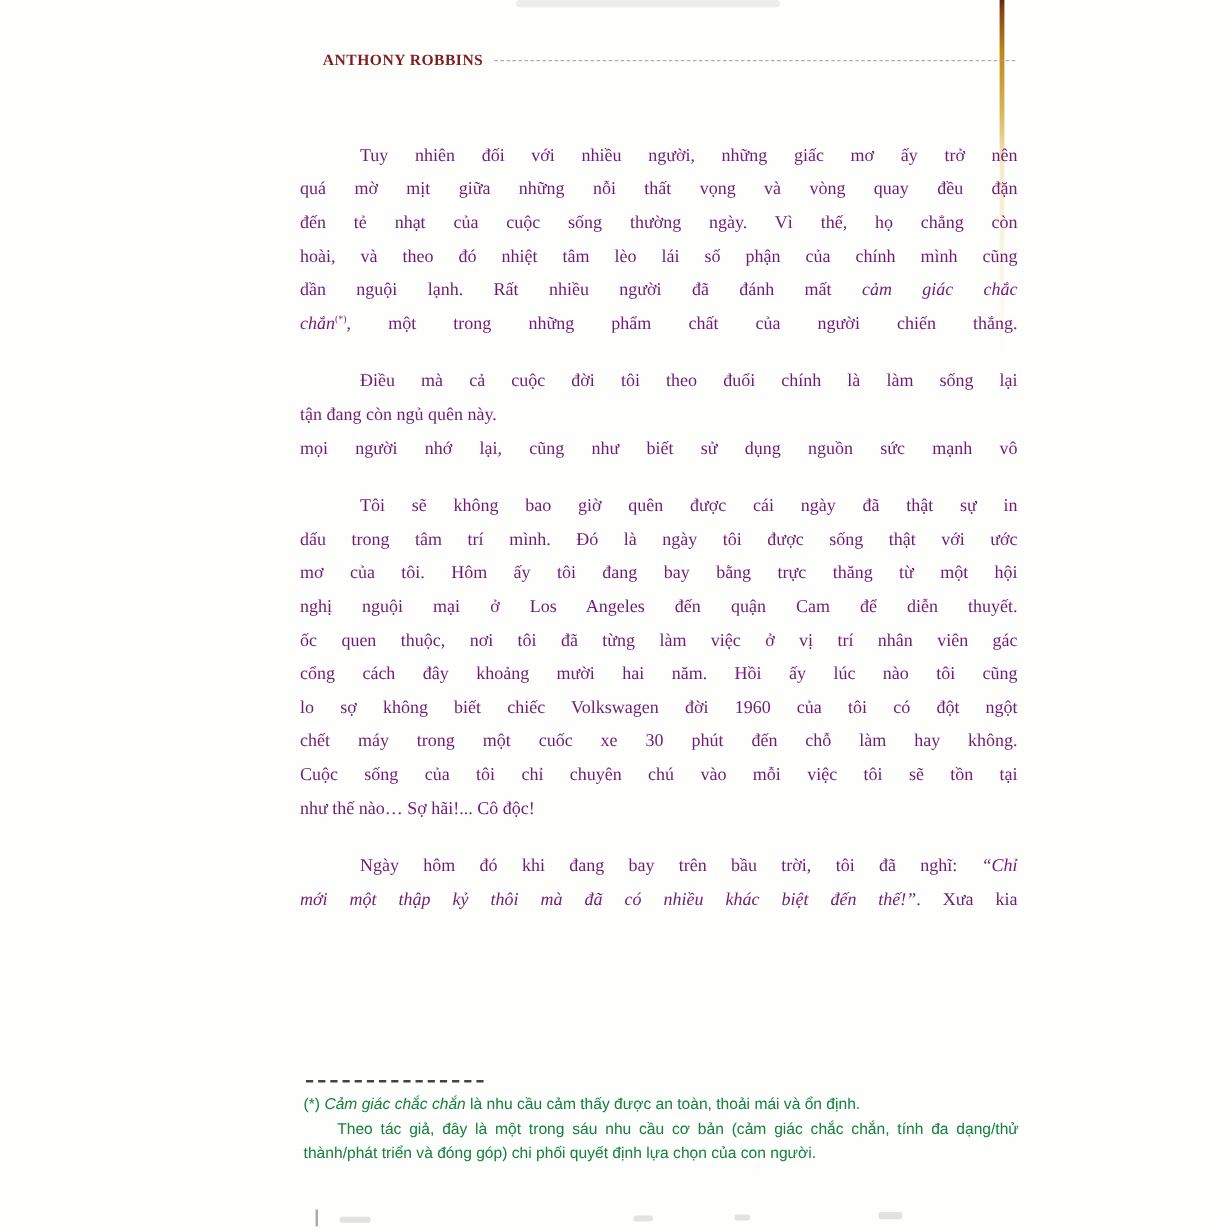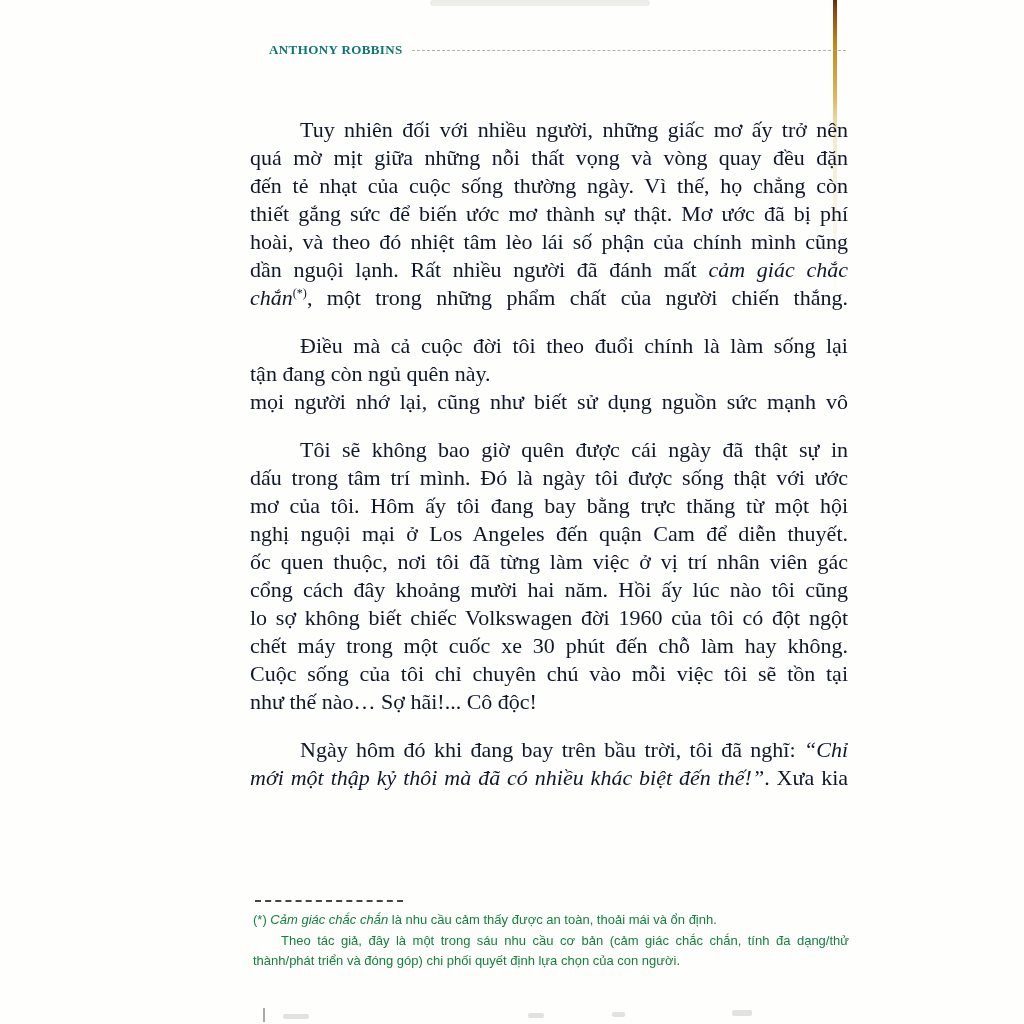--- a/index.html
+++ b/index.html
@@ -6,21 +6,21 @@
   .page {
     position:relative; width:1024px; height:1024px;
     background:#fefefd; overflow:hidden;
     font-family:"Liberation Serif", serif;
   }
 
   
   .author {
     position:absolute; left:269px; top:42px;
     font-size:13px; letter-spacing:0.4px; font-weight:600;
-    color:#0f766e;
+    color:#7f1d1d;
   }
   .dotted-rule {
     position:absolute; left:412px; top:50px; width:434px; height:0;
     border-top:1px dashed #a3a29a; opacity:0.85;
   }
 
   
   .edge-artifact {
     position:absolute; left:833px; top:0; width:4px; height:310px;
     background:linear-gradient(to bottom,
@@ -29,21 +29,21 @@
   }
   .top-smudge {
     position:absolute; left:430px; top:0; width:220px; height:6px;
     background:rgba(178,176,170,0.22); border-radius:3px;
   }
 
   
   .body-text { position:absolute; left:250px; top:116px; width:598px; }
   .para { margin:0 0 20px 0; }
   .bline {
-    font-size:22px; line-height:28px; color:#0f172a;
+    font-size:15px; line-height:28px; color:#701a75;
     text-align:justify; text-align-last:justify;
   }
   .bline.nojust { text-align-last:left; }
   .bline.indent { text-indent:50px; }
   .it { font-style:italic; }
   .sup { vertical-align:super; font-size:0.55em; line-height:0; }
 
   
   .footnote { position:absolute; left:253px; top:900px; width:596px; }
   .footnote-rule {
@@ -76,21 +76,20 @@
   <header>
     <span class="author">ANTHONY ROBBINS</span>
     <span class="dotted-rule"></span>
   </header>
 
   <main class="body-text" id="body-paragraphs">
       <div class="para">
         <div class="bline indent"><span>Tuy nhiên đối với nhiều người, những giấc mơ ấy trở nên</span></div>
         <div class="bline"><span>quá mờ mịt giữa những nỗi thất vọng và vòng quay đều đặn</span></div>
         <div class="bline"><span>đến tẻ nhạt của cuộc sống thường ngày. Vì thế, họ chẳng còn</span></div>
-        <div class="bline"><span>thiết gắng sức để biến ước mơ thành sự thật. Mơ ước đã bị phí</span></div>
         <div class="bline"><span>hoài, và theo đó nhiệt tâm lèo lái số phận của chính mình cũng</span></div>
         <div class="bline"><span>dần nguội lạnh. Rất nhiều người đã đánh mất </span><span class="it">cảm giác chắc</span></div>
         <div class="bline"><span class="it">chắn</span><span class="sup">(*)</span><span>, một trong những phẩm chất của người chiến thắng.</span></div>
       </div>
       <div class="para">
         <div class="bline indent"><span>Điều mà cả cuộc đời tôi theo đuổi chính là làm sống lại</span></div>
         <div class="bline nojust"><span>tận đang còn ngủ quên này.</span></div>
         <div class="bline"><span>mọi người nhớ lại, cũng như biết sử dụng nguồn sức mạnh vô</span></div>
       </div>
       <div class="para">

